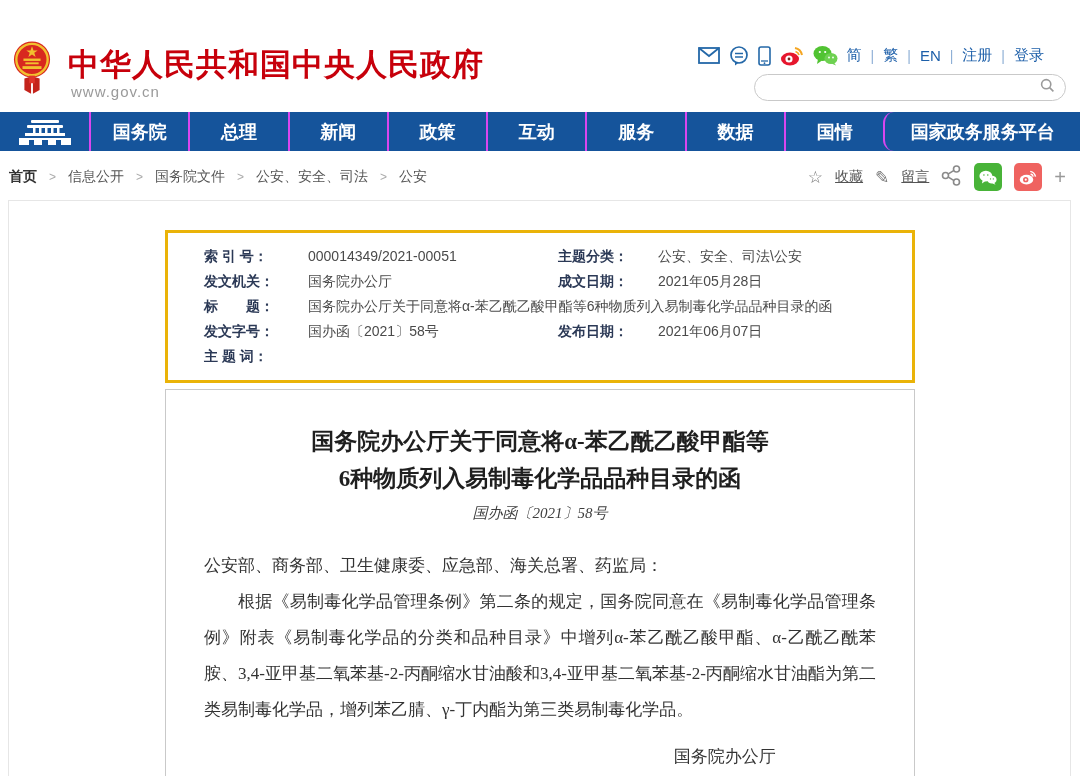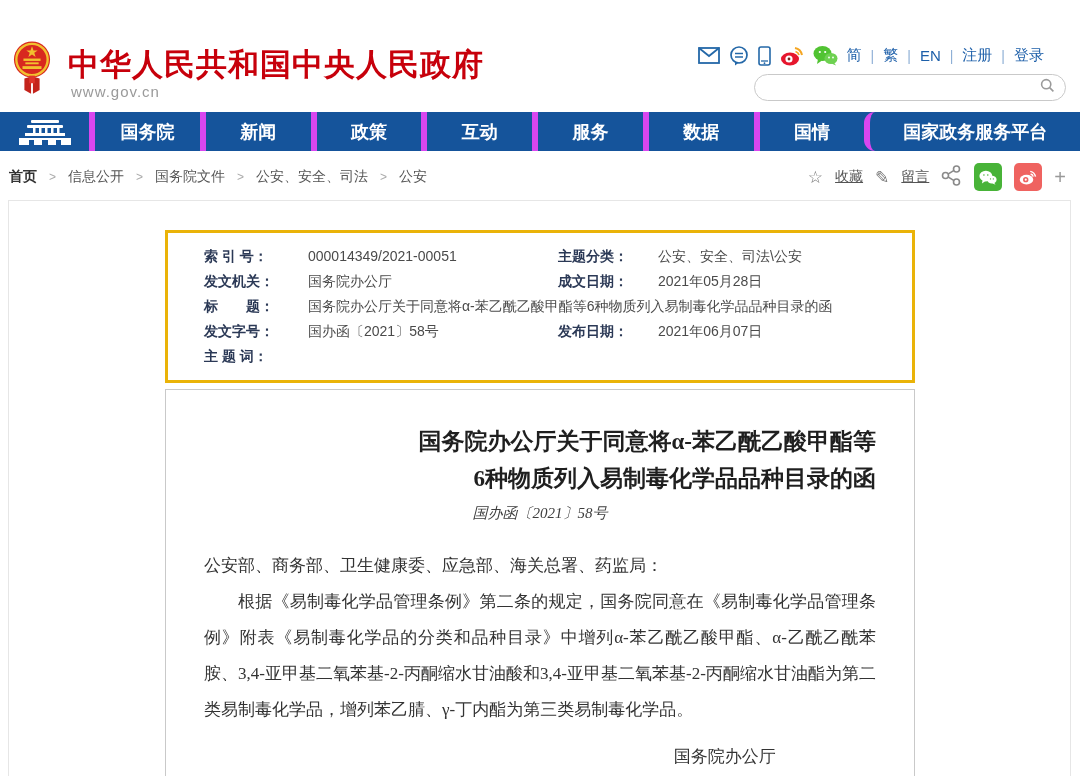--- a/index.html
+++ b/index.html
@@ -24,21 +24,21 @@
   .search-box { position:absolute; top:74px; right:14px; width:312px; height:27px;
                 border:1px solid #c9c9c9; border-radius:14px; background:#fff;
                 display:flex; align-items:center; padding:0 10px; }
   .search-box input { flex:1; border:none; outline:none; background:transparent; font-size:13px; height:100%; }
 
   
   .nav { position:absolute; top:112px; left:0; width:1080px; height:39px;
          background:#15549b; display:flex; align-items:stretch; }
   .nav-home { width:89px; display:flex; align-items:center; justify-content:center; cursor:pointer; }
   .nav-item { flex:1; display:flex; align-items:center; justify-content:center;
-              border-left:6px solid #d946ef; color:#fff; font-size:18px; font-weight:bold;
+              border-left:2px solid #d946ef; color:#fff; font-size:18px; font-weight:bold;
               cursor:pointer; white-space:nowrap; }
   .nav-item.wide { flex:2;border-radius:11px; }
 
   
   .crumb-row { position:absolute; top:151px; left:0; width:1080px; height:52px; background:#fff;
                display:flex; align-items:center; justify-content:space-between; padding:0 14px 0 9px;gap:45px; }
   .crumbs { display:flex; align-items:center; gap:12px; font-size:14px; color:#555; }
   .crumb-first { font-weight:bold; color:#333; }
   .crumb-sep { color:#aaa; font-size:12px; }
   .crumb-item { cursor:pointer; }
@@ -62,21 +62,21 @@
   .meta-grid { display:grid; grid-template-columns:104px 250px 100px 1fr; }
   .meta-label { font-weight:bold; color:#2b3956; white-space:nowrap; }
   .meta-value { color:#4a4a4a; white-space:nowrap; overflow:hidden; }
   .span3 { grid-column:2 / 5; }
 
   
   .doc-box { position:absolute; top:188px; left:156px; width:750px; height:389px;
              border:1px solid #c9c9c9; border-bottom:none; background:#fff;
              padding:33px 38px 0 38px;
              font-family:"Liberation Serif","DejaVu Serif",serif; color:#2e2e2e; }
-  .doc-title { text-align:right; font-size:23px; font-weight:bold; line-height:37px; color:#1f1f1f; }
+  .doc-title { text-align:center; font-size:23px; font-weight:bold; line-height:37px; color:#1f1f1f; }
   .doc-number { text-align:center; font-size:15px; font-style:italic; color:#3d3d3d; margin-top:7px; }
   .doc-body { margin-top:25px; font-size:17px; line-height:36px; color:#333; }
   .doc-salutation { text-align:left; }
   .doc-paragraph { text-indent:2em; text-align:justify; }
   .doc-sign { margin:10px 96px 0 auto; width:max-content; text-align:center;
               font-size:17px; line-height:37px; color:#333; }
 </style>
 </head>
 <body>
 
@@ -173,20 +173,21 @@
         <rect x="34" y="9" width="2.5" height="5" fill="#fff"></rect>
         <rect x="40" y="9" width="2.5" height="5" fill="#fff"></rect>
       <rect x="8" y="14" width="40" height="3" fill="#fff"></rect>
       <rect x="2" y="19" width="52" height="7" fill="#fff"></rect>
       <rect x="12" y="21" width="5" height="5" fill="#15549b"></rect>
         <rect x="25" y="21" width="6" height="5" fill="#15549b"></rect>
         <rect x="39" y="21" width="5" height="5" fill="#15549b"></rect>
     </svg>
   </div>
   <div class="nav-item">国务院</div>
+  <div class="nav-item">总理</div>
   <div class="nav-item">新闻</div>
   <div class="nav-item">政策</div>
   <div class="nav-item">互动</div>
   <div class="nav-item">服务</div>
   <div class="nav-item">数据</div>
   <div class="nav-item">国情</div>
   <div class="nav-item wide">国家政务服务平台</div>
 </div>
 
 <div class="crumb-row">

